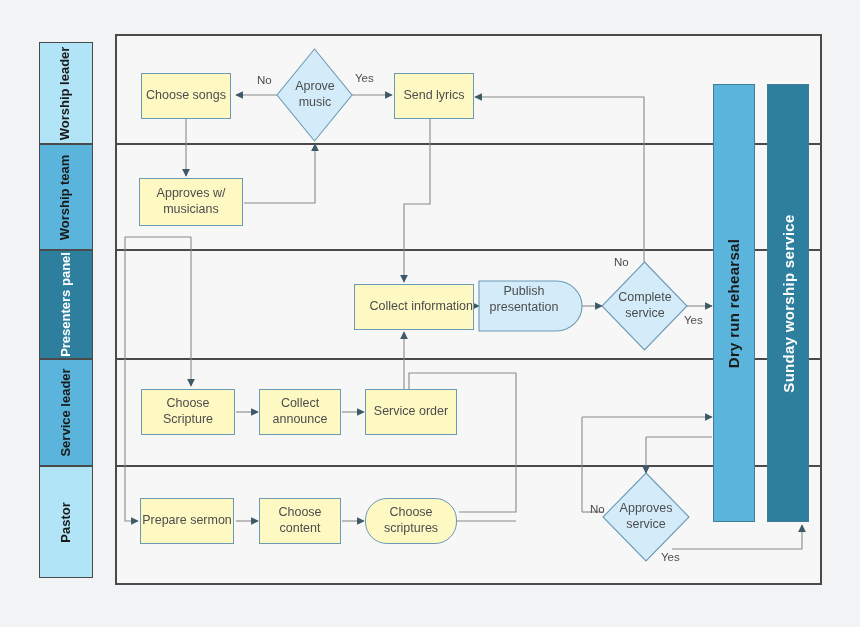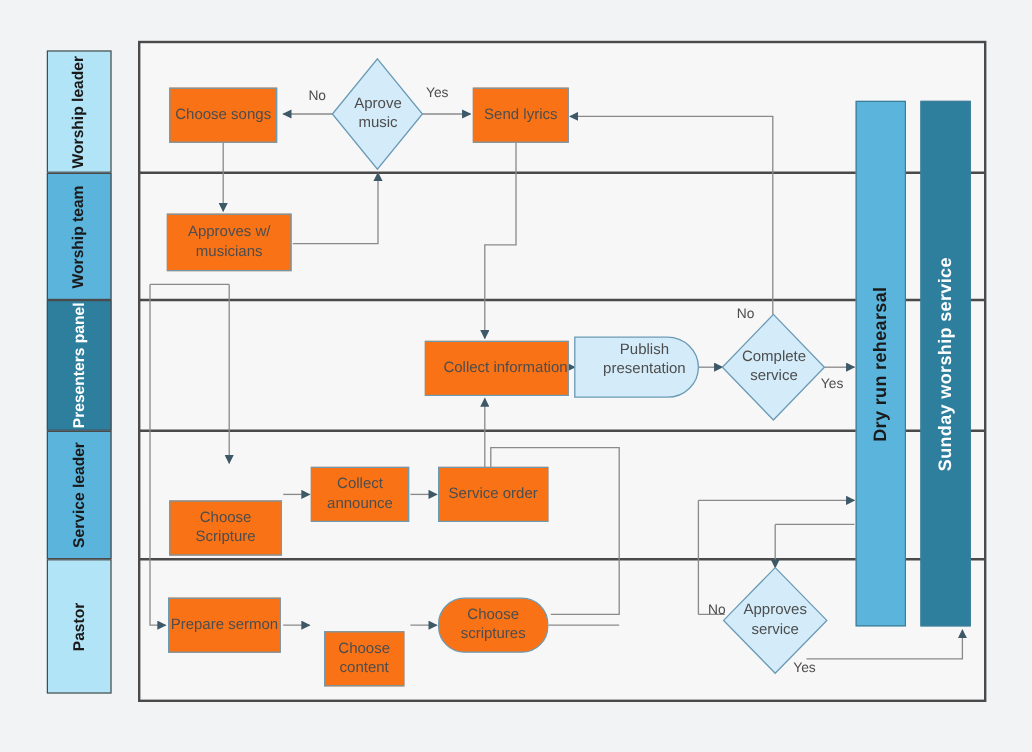--- a/index.html
+++ b/index.html
@@ -39,21 +39,21 @@
   .node {
     position: absolute;
     box-sizing: border-box;
     display: flex;
     align-items: center;
     justify-content: center;
     text-align: center;
     font-size: 12.5px;
     color: #4d4d4d;
     line-height: 1.25;
-    background: #f97316;
+    background: #fef9c3;
     border: 1px solid #6b9ab5;
   }
   .node.proc { border-radius: 0; }
   .vbar {
     position: absolute;
     box-sizing: border-box;
     border: 1px solid #3f7e96;
     display: flex;
     align-items: center;
     justify-content: center;
@@ -209,45 +209,45 @@
   </div>
 
   <div class="node proc" style="left:139px; top:178px; width:104px; height:48px;">
     <span>Approves w/ musicians</span>
   </div>
 
   <div class="node proc" style="left:354px; top:284px; width:120px; height:46px;justify-content:flex-end;">
     <span>Collect information</span>
   </div>
 
-  <div class="disp-label" style="left:481px; top:283px; width:86px; height:34px;padding-left:13px;">
+  <div class="disp-label" style="left:481px; top:283px; width:86px; height:34px;">
     <span>Publish presentation</span>
   </div>
 
   <div class="diamond-label" style="left:611px; top:283px; width:68px; height:46px;">
     <span>Complete service</span>
   </div>
 
-  <div class="node proc" style="left:141px; top:389px; width:94px; height:46px;margin-top:28px;">
+  <div class="node proc" style="left:141px; top:389px; width:94px; height:46px;">
     <span>Choose Scripture</span>
   </div>
 
   <div class="node proc" style="left:259px; top:389px; width:82px; height:46px;">
     <span>Collect announce</span>
   </div>
 
   <div class="node proc" style="left:140px; top:498px; width:94px; height:46px;">
     <span>Prepare sermon</span>
   </div>
 
   <div class="node proc" style="left:365px; top:389px; width:92px; height:46px;">
     <span>Service order</span>
   </div>
 
-  <div class="node proc" style="left:259px; top:526px; width:67px; height:46px;margin-left:11px;">
+  <div class="node proc" style="left:259px; top:498px; width:82px; height:46px;">
     <span>Choose content</span>
   </div>
 
   <div class="node proc" style="left:365px; top:498px; width:92px; height:46px;border-radius:22px;">
     <span>Choose scriptures</span>
   </div>
 
   <div class="diamond-label" style="left:612px; top:494px; width:68px; height:46px;">
     <span>Approves service</span>
   </div>

